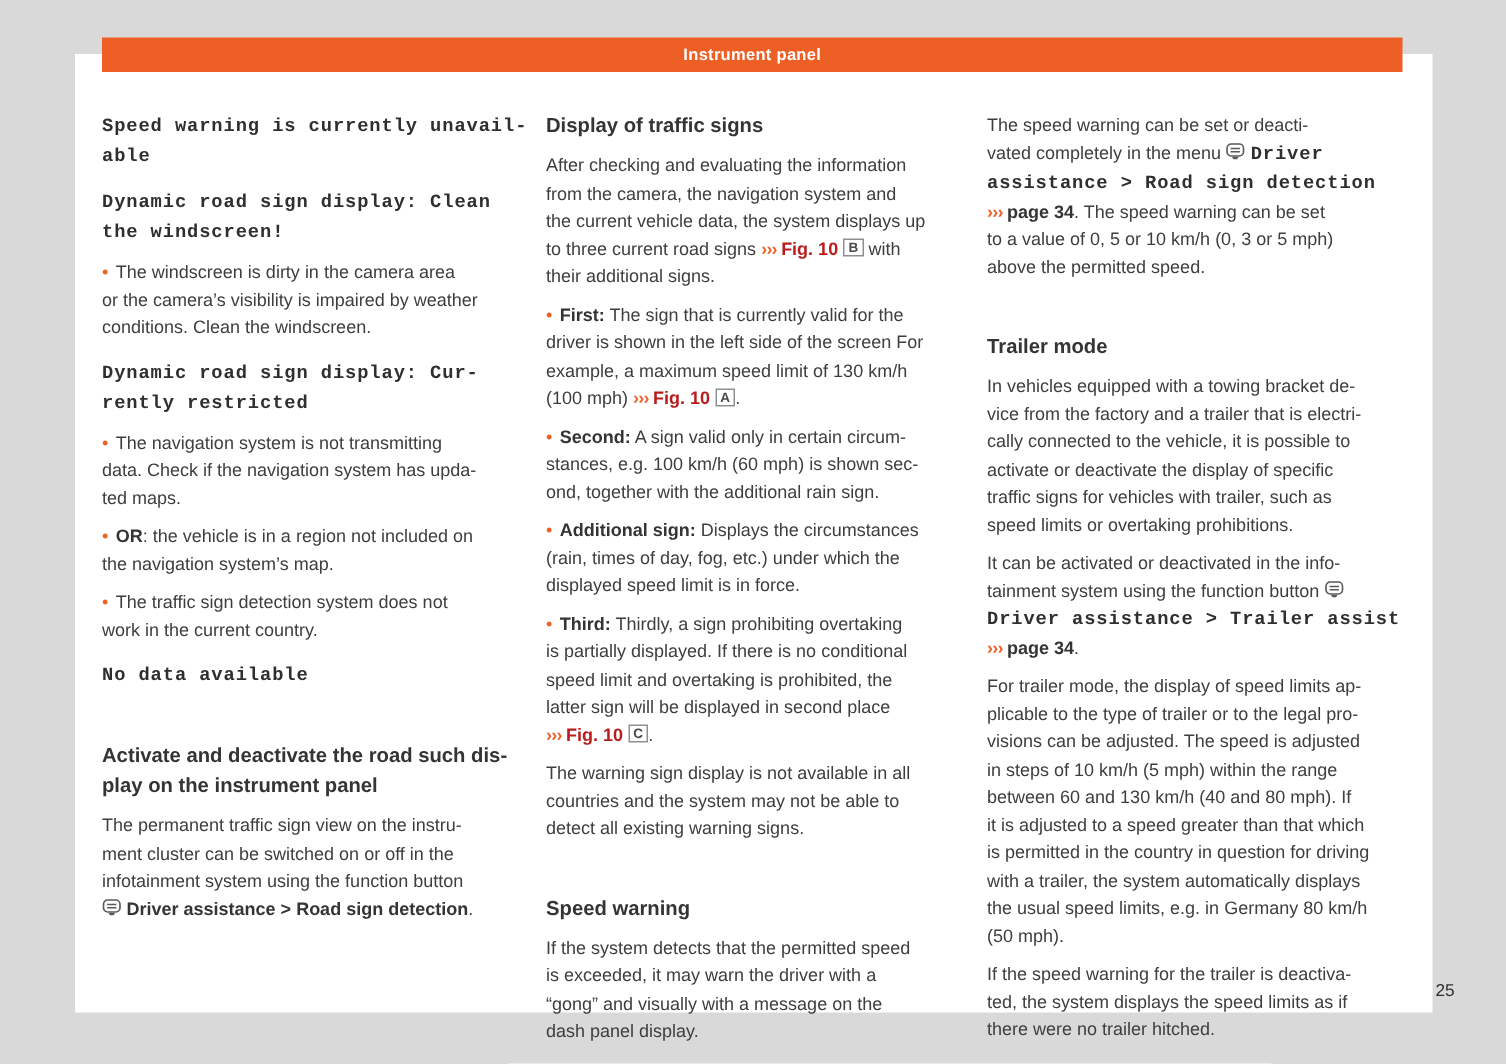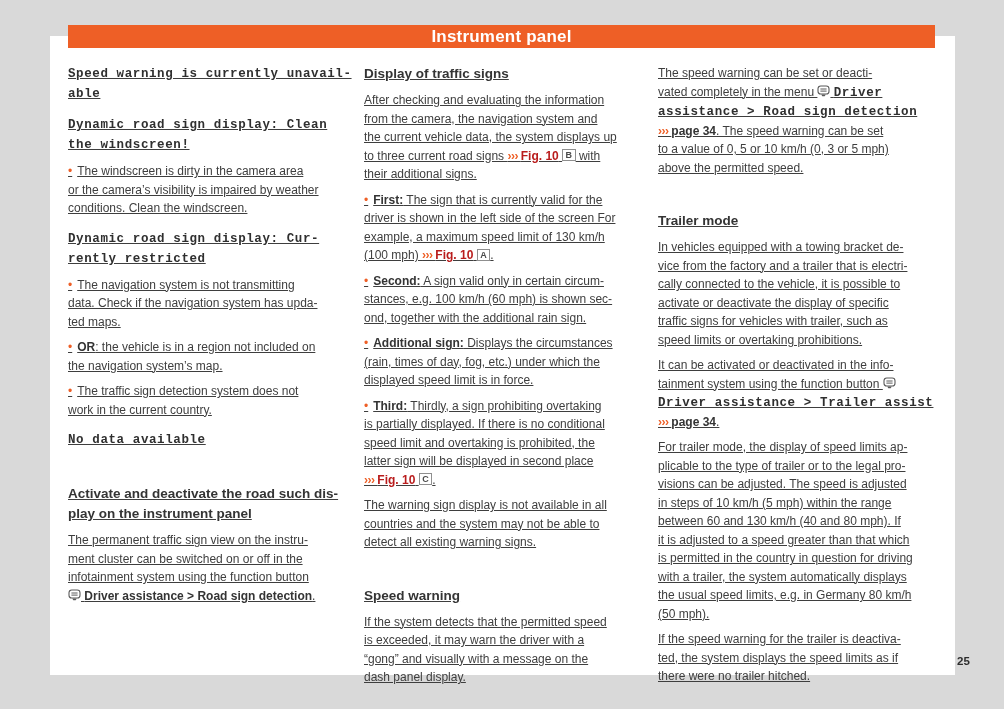--- a/index.html
+++ b/index.html
@@ -5,25 +5,25 @@
   html,body{margin:0;padding:0}
   body{
     width:1004px;height:709px;position:relative;overflow:hidden;
     background:#d9d9d9;
     font-family:"Liberation Sans", sans-serif;
   }
   .paper{position:absolute;left:50px;top:36px;width:905px;height:639px;background:#ffffff;}
   .header-bar{
     position:absolute;left:68px;top:25px;width:867px;height:23px;
     background:#EE5F26;color:#ffffff;display:flex;align-items:center;justify-content:center;
-    font-size:17px;font-weight:bold;letter-spacing:.2px;z-index:3;
+    font-size:11px;font-weight:bold;letter-spacing:.2px;z-index:3;
   }
   .col{
-    position:absolute;top:64px;width:292px;z-index:2;
-    color:#3e3e3e;font-size:12px;line-height:18.5px;white-space:pre-wrap;text-decoration:underline;
+    position:absolute;top:74px;width:292px;z-index:2;
+    color:#3e3e3e;font-size:12px;line-height:18.5px;white-space:pre-wrap;
   }
   #col1{left:68px}
   #col2{left:364px}
   #col3{left:658px}
   .blk{margin:0 0 7px 0}
   .col > .blk:first-child{margin-top:0}
   .hmono{
     font-family:"Liberation Mono", monospace;font-weight:bold;font-size:13px;
     line-height:19px;letter-spacing:.2px;color:#2f2f2f;margin-top:11px;
   }
@@ -38,21 +38,21 @@
   }
   .seg-a{color:#EE5F26;font-weight:bold;letter-spacing:-.5px}
   .seg-f{color:#b91c1c;font-weight:bold}
   .seg-p{font-weight:bold;color:#343434}
   .seg-x{
     display:inline-block;font-family:"Liberation Sans", sans-serif;
     font-size:9px;line-height:10px;padding:0 2.5px;border:1px solid #8f8f8f;
     color:#4a4a4a;background:#fff;vertical-align:1.5px;font-weight:bold;white-space:nowrap;
   }
   .fn-icon svg{vertical-align:-1.5px}
-  .page-num{position:absolute;left:957px;top:655px;font-size:11.5px;font-weight:bold;color:#2d2d2d;z-index:2}
+  .page-num{position:absolute;left:957px;top:655px;font-size:11.5px;font-weight:normal;color:#2d2d2d;z-index:2}
 </style>
 </head>
 <body>
 
 <div class="paper"></div>
 
 <div class="header-bar">
   <span>Instrument panel</span>
 </div>
 

